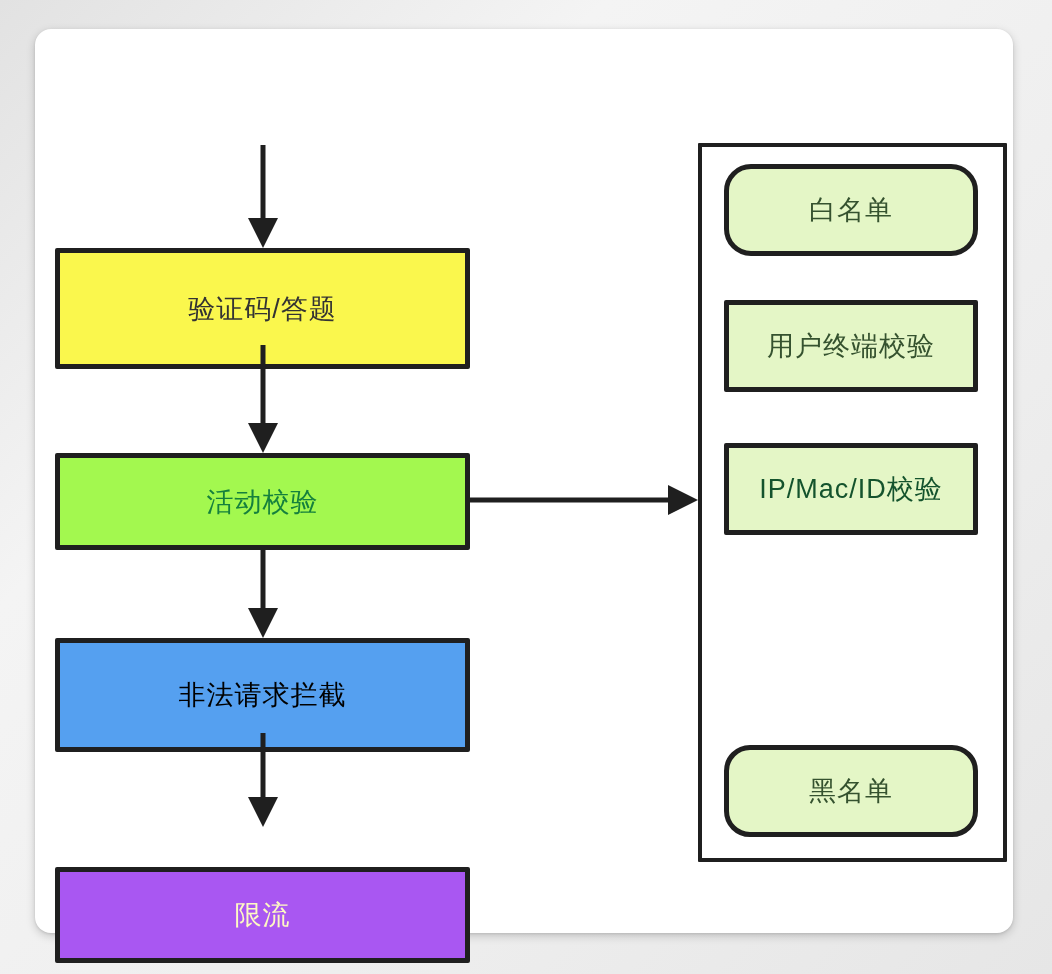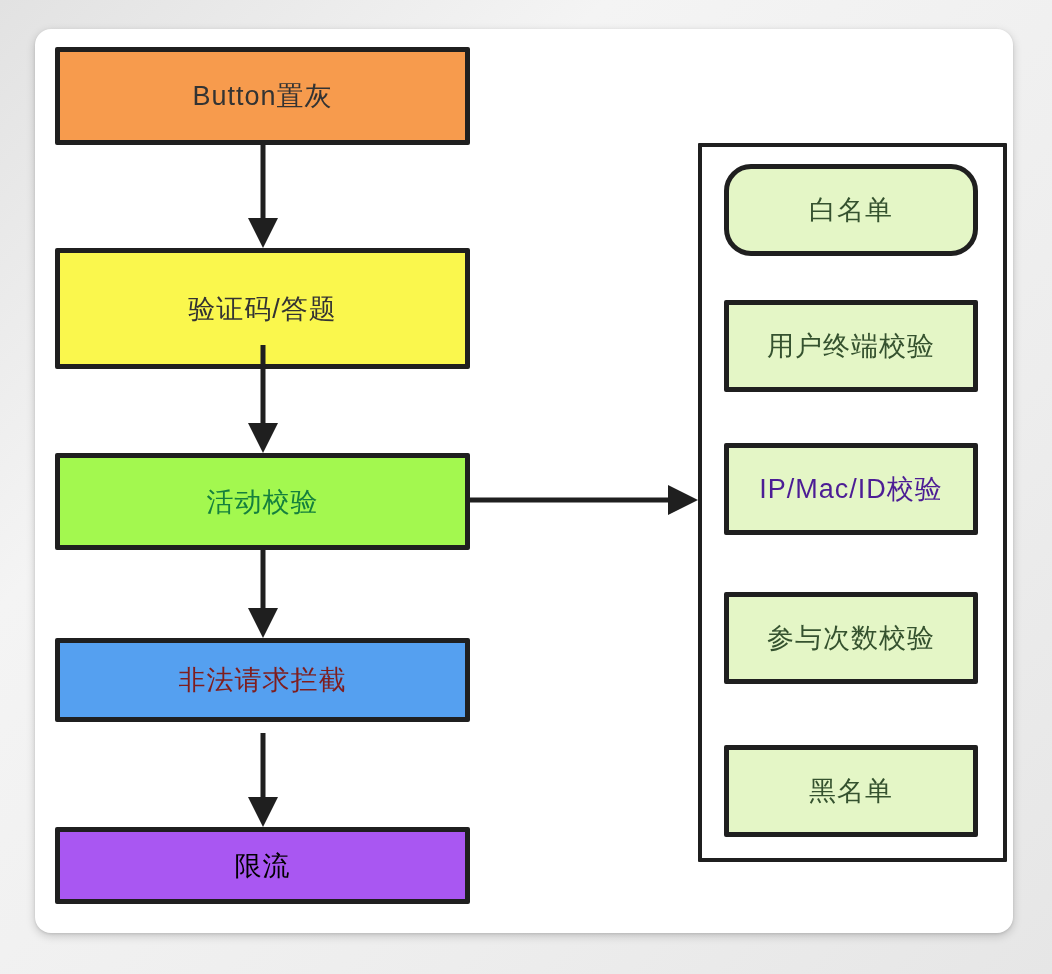--- a/index.html
+++ b/index.html
@@ -72,59 +72,53 @@
   .arrow-layer line { stroke: #1f1f1f; stroke-width: 5; }
   .arrow-layer polygon { fill: #1f1f1f; }
 </style>
 </head>
 <body>
 
 <div class="canvas">
 
   <div class="card"></div>
 
-  <div class="node flow-node" style="top: 47px; height: 98px; background-color: rgb(247, 155, 77); color: rgb(51, 51, 51);">
-    <span>Button置灰</span>
-  </div>
 
   <div class="node flow-node" style="top: 248px; height: 121px; background-color: rgb(250, 247, 77); color: rgb(51, 51, 51);">
     <span>验证码/答题</span>
   </div>
 
   <div class="node flow-node" style="top: 453px; height: 97px; background-color: rgb(163, 248, 79); color: #15803d;">
     <span>活动校验</span>
   </div>
 
-  <div class="node flow-node" style="top: 638px; height: 84px; background-color: rgb(85, 160, 240); color: #7f1d1d; justify-content: center;">
+  <div class="node flow-node" style="top: 638px; height: 114px; background-color: rgb(85, 160, 240); color: #000000; justify-content: center;">
     <span>非法请求拦截</span>
   </div>
 
-  <div class="node flow-node" style="top: 827px; height: 77px; background-color: rgb(169, 87, 242); color: #000000;">
+  <div class="node flow-node" style="top: 867px; height: 96px; background-color: rgb(169, 87, 242); color: #fef9c3;">
     <span>限流</span>
   </div>
 
   <div class="group-box"></div>
 
   <div class="node check-node" style="top: 164px; background-color: rgb(228, 246, 198); color: rgb(53, 82, 47); border-radius: 27px;">
     <span>白名单</span>
   </div>
 
   <div class="node check-node" style="top: 300px; background-color: rgb(228, 246, 198); color: rgb(53, 82, 47);">
     <span>用户终端校验</span>
   </div>
 
-  <div class="node check-node" style="top: 443px; background-color: rgb(228, 246, 198); color: #4c1d95;">
+  <div class="node check-node" style="top: 443px; background-color: rgb(228, 246, 198); color: #14532d;">
     <span>IP/Mac/ID校验</span>
   </div>
 
-  <div class="node check-node" style="top: 592px; background-color: rgb(228, 246, 198); color: rgb(53, 82, 47);">
-    <span>参与次数校验</span>
-  </div>
 
-  <div class="node check-node" style="top: 745px; background-color: rgb(228, 246, 198); color: rgb(53, 82, 47);">
+  <div class="node check-node" style="top: 745px; background-color: rgb(228, 246, 198); color: rgb(53, 82, 47); border-radius: 26px;">
     <span>黑名单</span>
   </div>
 
   <svg class="arrow-layer" width="1052" height="974" viewBox="0 0 1052 974" xmlns="http://www.w3.org/2000/svg">
 
     <g>
       <line x1="263" y1="145" x2="263" y2="222"></line>
       <polygon points="248,218 278,218 263,248"></polygon>
     </g>
 

